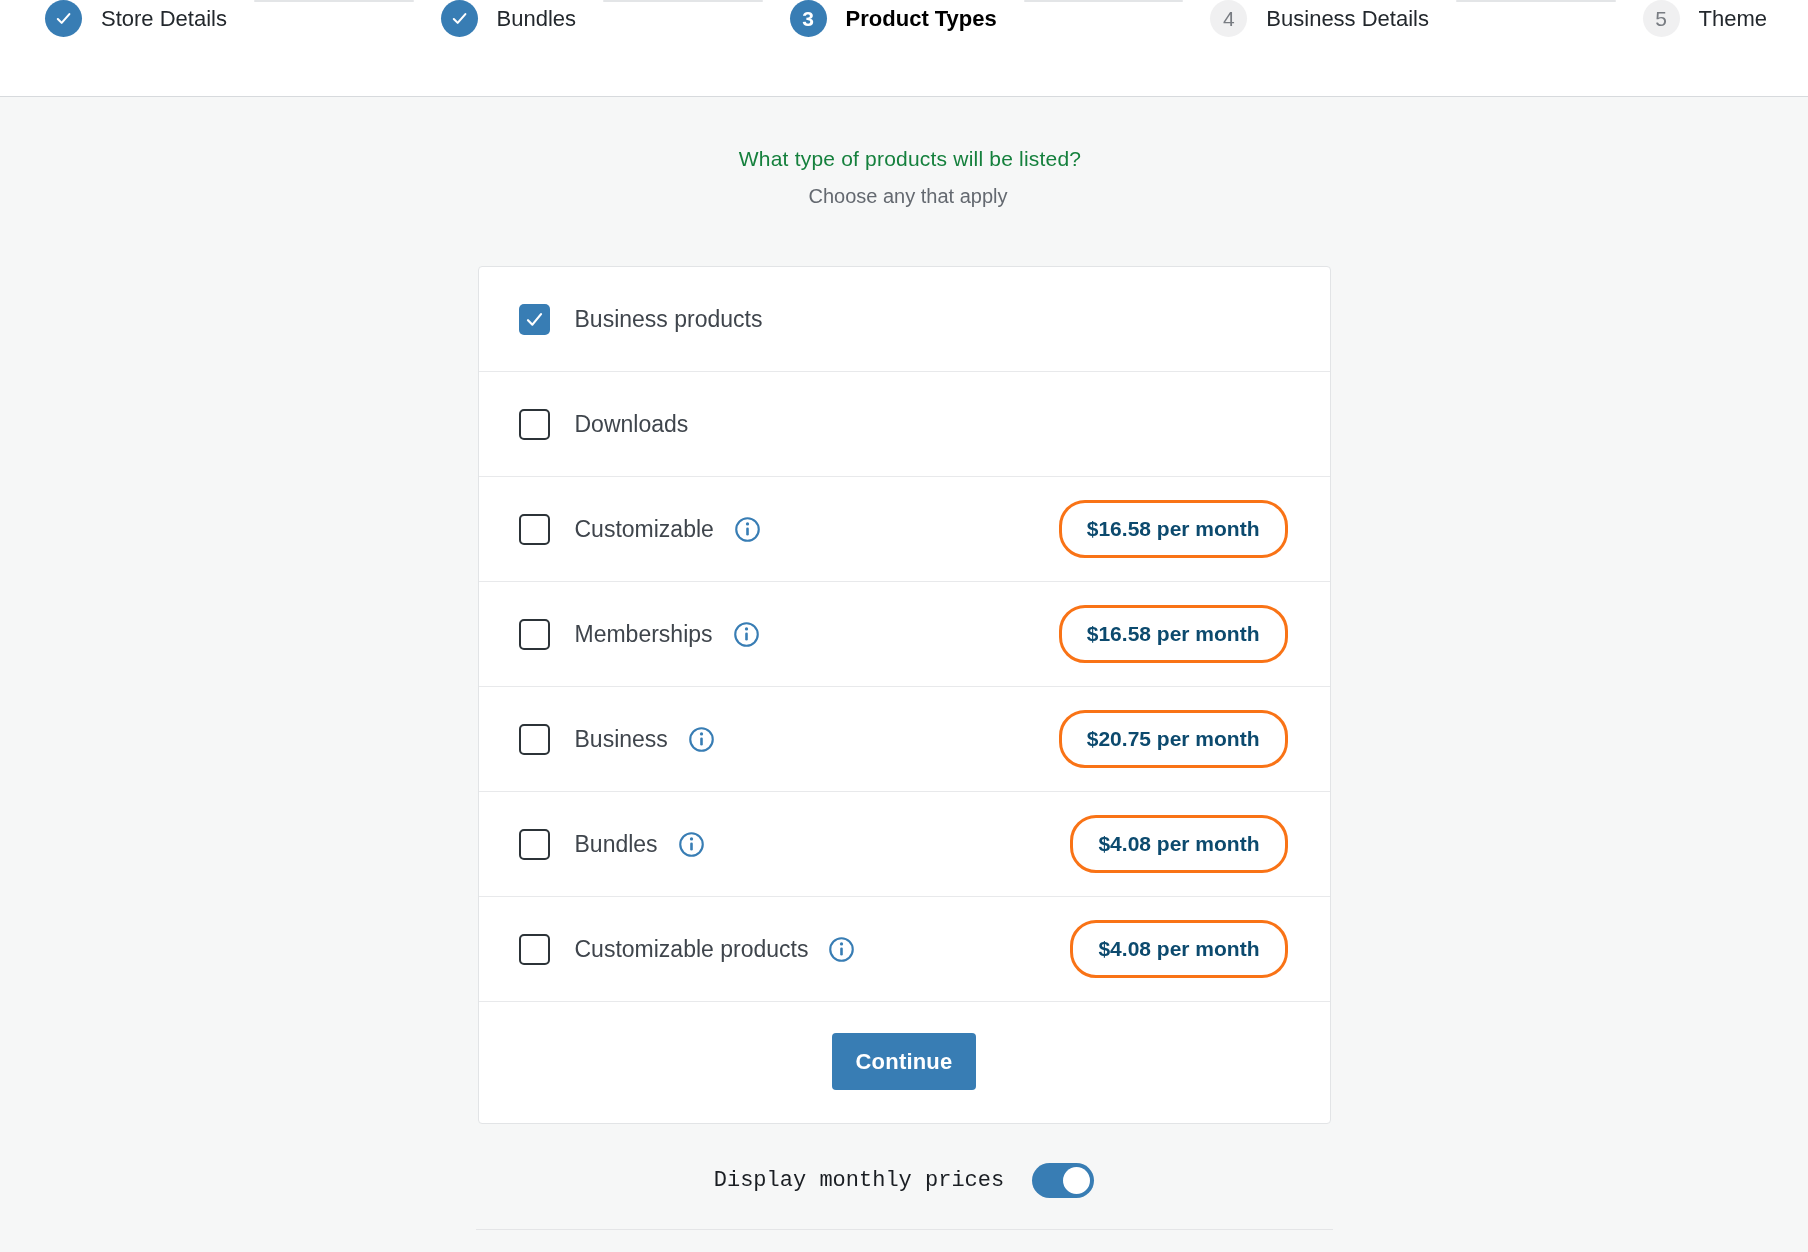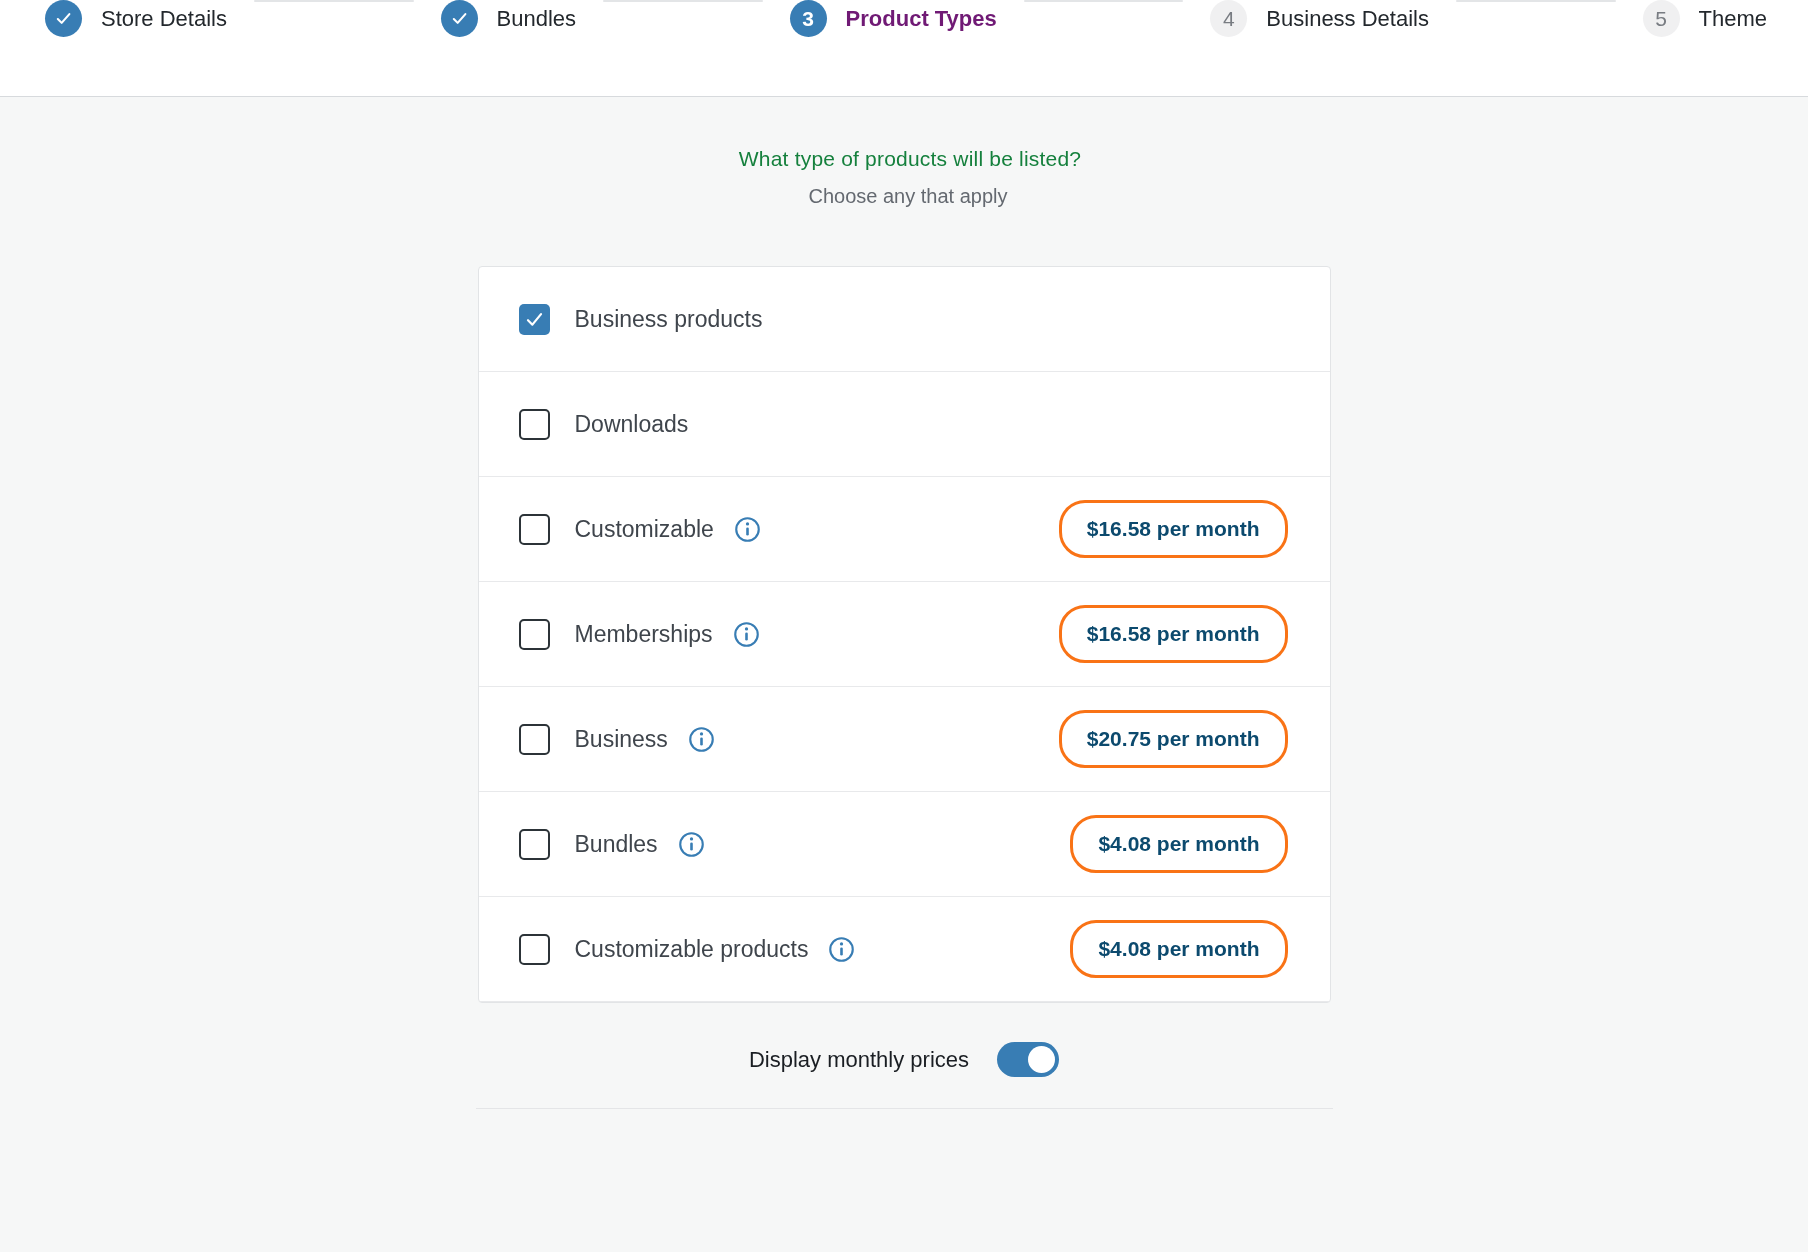--- a/index.html
+++ b/index.html
@@ -47,21 +47,21 @@
   .circle.upcoming {
     background: #f0f0f1;
     color: #787c82;
     font-weight: 400;
   }
   .step-label {
     font-size: 22px;
     color: #23282d;
     white-space: nowrap;
   }
-  .step-label.current { font-weight: 700; color: #701a75; }
+  .step-label.current { font-weight: 700; color: #000000; }
   .connector {
     flex: 1 1 auto;
     height: 2px;
     background: #e3e5e7;
     margin: 0 27px;
     border-radius: 1px;
   }
 
   
   .page-title {
@@ -163,20 +163,21 @@
   .toggle-row {
     margin-top: 39px;
     display: flex;
     align-items: center;
     justify-content: center;
     gap: 28px;
   }
   .toggle-label {
     font-size: 22px;
     color: #1a1e23;
+    font-family: Liberation Mono, monospace;
   }
   .toggle {
     position: relative;
     width: 62px;
     height: 35px;
     border-radius: 18px;
     background: #387db4;
     flex: 0 0 auto;
     cursor: pointer;
   }
@@ -322,20 +323,23 @@
     <span class="info-icon">
       <svg viewBox="0 0 24 24" width="27" height="27">
           <circle cx="12" cy="12" r="10" fill="none" stroke="#387db4" stroke-width="1.9"></circle>
           <circle cx="12" cy="7.1" r="1.45" fill="#387db4"></circle>
           <rect x="10.85" y="10.2" width="2.3" height="7.2" rx="1.15" fill="#387db4"></rect>
         </svg>
     </span>
     <span class="badge">$4.08 per month</span>
   </div>
 
+  <div class="card-footer">
+    <button class="continue-btn">Continue</button>
+  </div>
 
 </div>
 
 <div class="toggle-row">
   <span class="toggle-label">Display monthly prices</span>
   <span class="toggle">
     <span class="knob"></span>
   </span>
 </div>
 

